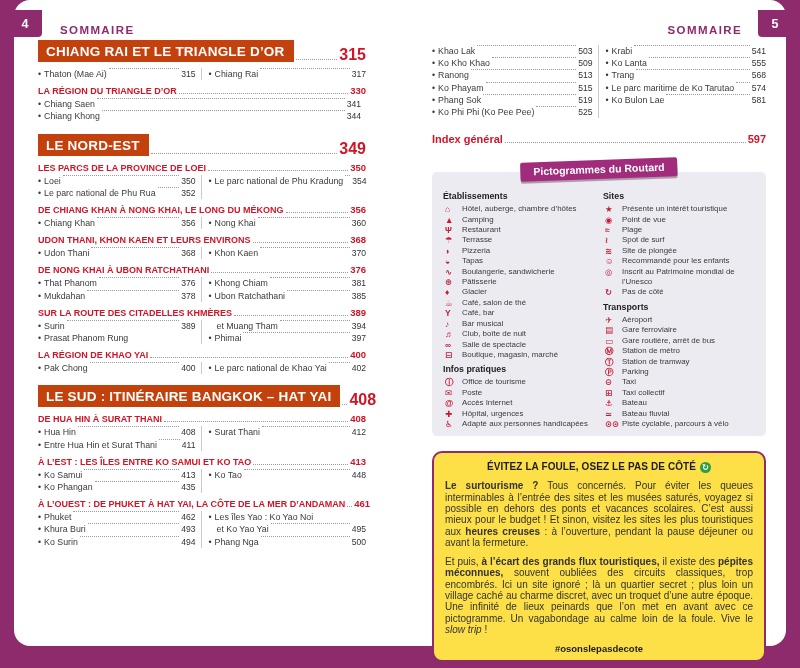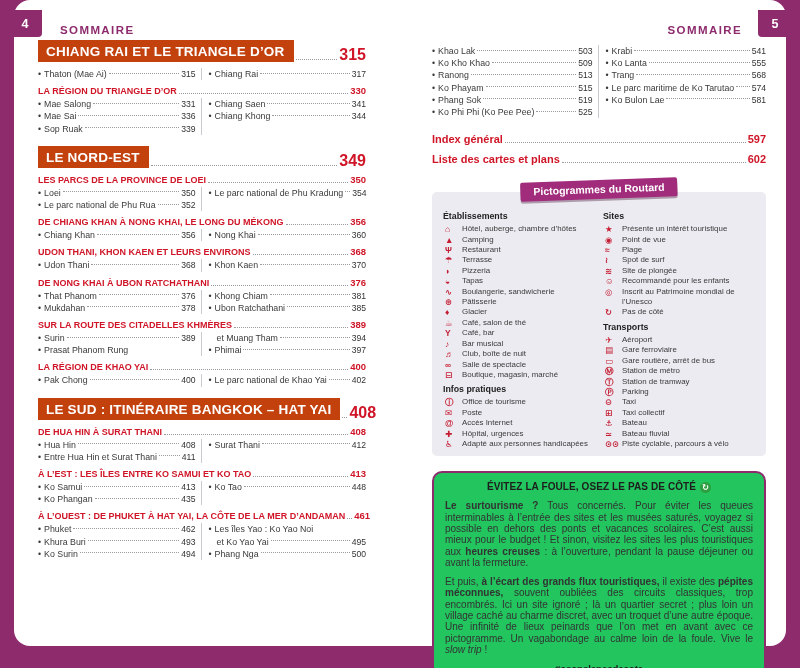--- a/index.html
+++ b/index.html
@@ -23,21 +23,21 @@
   .banner-title{background:#c2410c;color:#fff;font-weight:bold;font-size:13.5px;
                 padding:4px 9px 3px 8px;white-space:nowrap;letter-spacing:.2px;}
   .banner-num{color:#cf1527;font-weight:bold;font-size:16px;line-height:14px;}
   .subhead-row{display:flex;align-items:flex-end;margin:5px 0 2px;}
   .sub-title{color:#cf1527;font-weight:bold;font-size:9px;white-space:nowrap;}
   .sub-num{color:#cf1527;font-weight:bold;font-size:9.5px;}
   .leader{flex:1;border-bottom:1.5px dotted #9a9aa0;margin:0 2px 2px 2px;min-width:5px;}
   .cols{display:flex;margin:1px 0 3px;}
   .col{flex:1;min-width:0;padding-right:5px;}
   .col + .col{border-left:1px solid #c9c9cf;padding-left:7px;padding-right:0;}
-  .item{display:flex;align-items:center;font-size:8.8px;line-height:12.2px;color:#3a3a3a;}
+  .item{display:flex;align-items:flex-start;font-size:8.8px;line-height:12.2px;color:#3a3a3a;}
   .item.bulleted::before{content:"\2022";margin-right:3px;color:#3a3a3a;}
   .item.no-bullet{padding-left:8px;}
   .lbl{white-space:nowrap;}
   .num{font-size:8.6px;color:#333;}
 
   
   .index-row{display:flex;align-items:flex-end;margin-top:8px;}
   .index-row.first{margin-top:15px;}
   .index-label{color:#cf1527;font-weight:bold;font-size:11px;white-space:nowrap;}
   .index-num{color:#cf1527;font-weight:bold;font-size:11px;text-align:right;}
@@ -49,21 +49,21 @@
                 background:#a12c7c;color:#fff;font-weight:bold;font-size:10.5px;
                 padding:3px 13px 4px;border-radius:2px;box-shadow:0 2px 0 rgba(60,10,45,.35);white-space:nowrap;}
   .picto-col{flex:1;min-width:0;padding:0 3px;}
   .pg-title{font-weight:bold;font-size:8.8px;color:#222;margin:4px 0 3px;}
   .picto-item{display:flex;font-size:7.9px;line-height:10.4px;color:#3a3a3a;}
   .picto-icon{flex:0 0 17px;width:17px;color:#c41d33;text-align:left;padding-left:2px;
               font-size:8.5px;font-weight:bold;}
   .picto-label{flex:1;}
 
   
-  .hl-box{margin-top:15px;border:2px solid #8d2b6d;border-radius:10px;padding:8px 11px 6px;background:#22c55e;}
+  .hl-box{margin-top:15px;border:2px solid #8d2b6d;border-radius:10px;padding:8px 11px 6px;background:#fde047;}
   .hl-title{text-align:center;font-weight:bold;font-size:10px;color:#1d1d1d;margin-bottom:7px;letter-spacing:.1px;}
   .hl-green{display:inline-block;width:11px;height:11px;border-radius:50%;background:#2f9e41;color:#fff;
             font-size:8.5px;line-height:11px;text-align:center;margin-left:4px;font-weight:bold;}
   .hl-p{font-size:10px;line-height:11.3px;text-align:justify;color:#333;margin:0 0 8px;}
   .hl-p .b{font-weight:bold;}
   .hl-p .i{font-style:italic;}
   .hl-hash{text-align:center;font-weight:bold;font-size:9.5px;color:#1d1d1d;margin-top:2px;}
 </style>
 </head>
 <body>
@@ -99,37 +99,20 @@
         </div>
       </div>
       <div class="subhead-row">
         <span class="sub-title">LA RÉGION DU TRIANGLE D’OR</span>
         <span class="leader"></span>
         <span class="sub-num">330</span>
       </div>
       <div class="cols">
         <div class="col">
           <div class="item bulleted">
-            <span class="lbl">Mae Salong</span>
-            <span class="leader"></span>
-            <span class="num">331</span>
-          </div>
-          <div class="item bulleted">
-            <span class="lbl">Mae Sai</span>
-            <span class="leader"></span>
-            <span class="num">336</span>
-          </div>
-          <div class="item bulleted">
-            <span class="lbl">Sop Ruak</span>
-            <span class="leader"></span>
-            <span class="num">339</span>
-          </div>
-        </div>
-        <div class="col">
-          <div class="item bulleted">
             <span class="lbl">Chiang Saen</span>
             <span class="leader"></span>
             <span class="num">341</span>
           </div>
           <div class="item bulleted">
             <span class="lbl">Chiang Khong</span>
             <span class="leader"></span>
             <span class="num">344</span>
           </div>
         </div>
@@ -449,25 +432,20 @@
             </div>
           </div>
         </div>
       </div>
     <div id="ridx">
         <div class="index-row first">
           <span class="index-label">Index général</span>
           <span class="leader"></span>
           <span class="index-num">597</span>
         </div>
-        <div class="index-row">
-          <span class="index-label">Liste des cartes et plans</span>
-          <span class="leader"></span>
-          <span class="index-num">602</span>
-        </div>
       </div>
 
     <div class="picto-box">
       <div class="picto-banner">Pictogrammes du Routard</div>
       <div class="picto-col" id="pcol0">
           <div class="pg-title">Établissements</div>
           <div class="picto-item">
             <span class="picto-icon">⌂</span>
             <span class="picto-label">Hôtel, auberge, chambre d’hôtes</span>
           </div>

